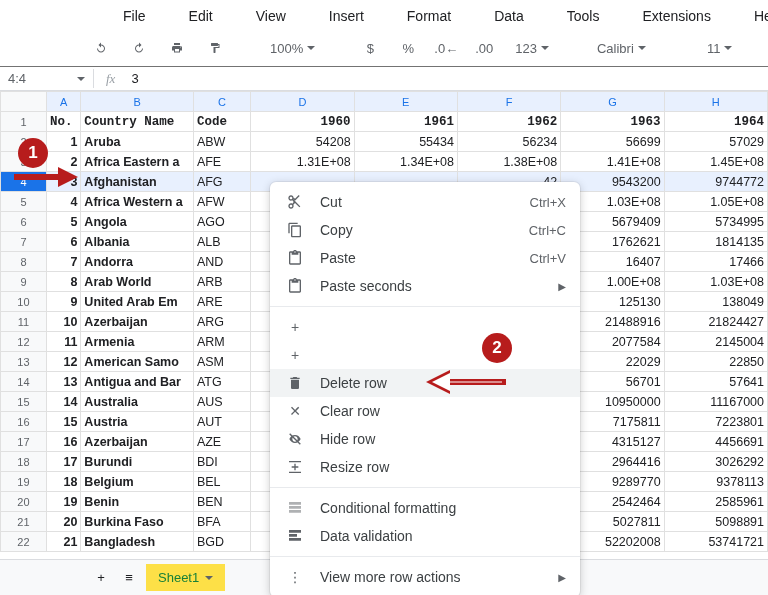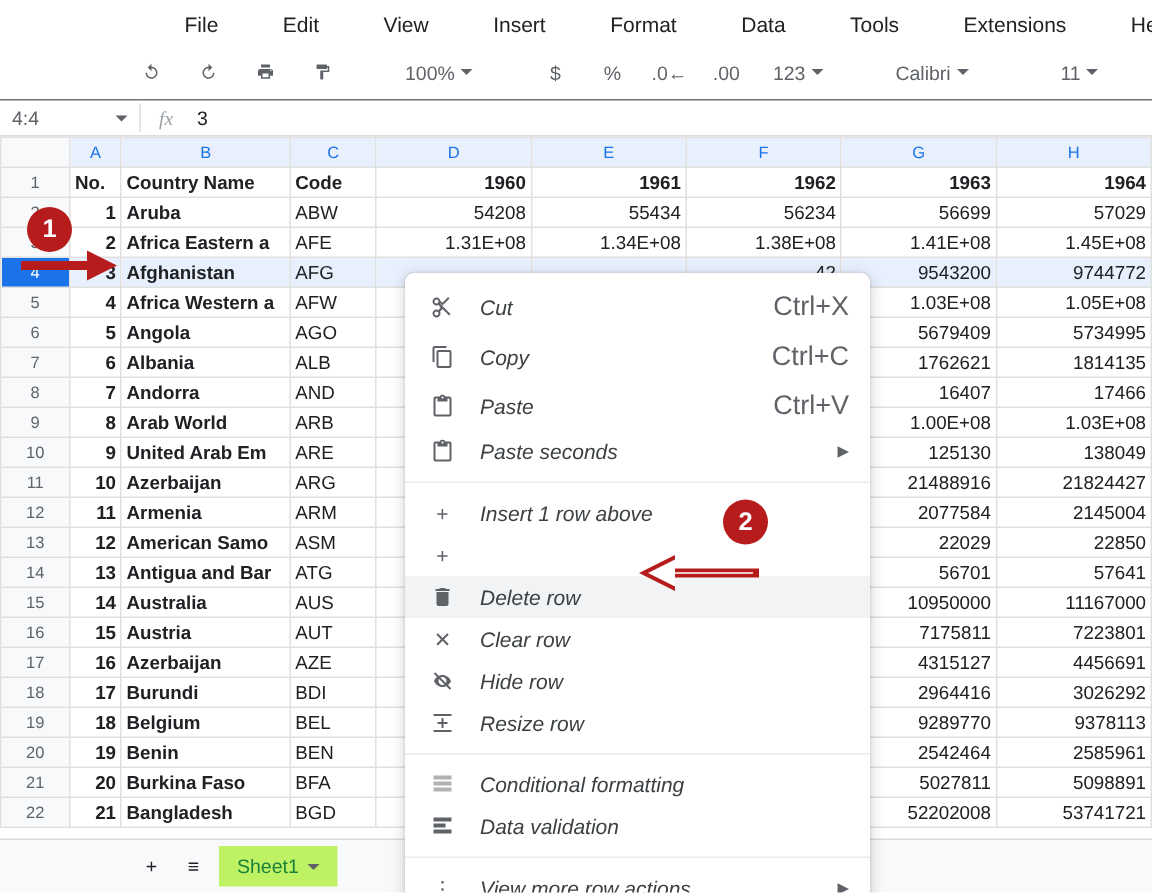--- a/index.html
+++ b/index.html
@@ -133,21 +133,21 @@
     width: 40px;
     text-align: center;
     color: #5f6368;
     font-size: 11px;
     background: #f8f9fa;
   }
   .col-A { width: 30px; }
   .col-B { width: 98px; }
   .col-C { width: 50px; }
   .col-D, .col-E, .col-F, .col-G, .col-H { width: 90px; }
-  .hdr-row td { font-weight: bold; }
+  .hdr-row td { font-weight: bold; font-family: Liberation Mono, monospace; }
   .num { text-align: right; }
   .bold { font-weight: bold; }
   tr.selected td { background: #e8f0fe; }
   tr.selected th.rowhdr { background: #1a73e8; color: #fff; }
   th.colhead.sel { background: #e8f0fe; color: #1a73e8; }
   .context-menu {
     position: absolute;
     top: 182px;
     left: 270px;
     width: 310px;
@@ -167,22 +167,22 @@
   }
   .cm-item:hover, .cm-item.hover { background: #f1f3f4; }
   .cm-icon {
     width: 22px;
     display: inline-flex;
     justify-content: center;
     margin-right: 14px;
     color: #5f6368;
   }
   .cm-icon svg { width: 16px; height: 16px; }
-  .cm-label { flex: 1; font-style: italic; }
-  .cm-shortcut { color: #5f6368; font-size: 18px; }
+  .cm-label { flex: 1; }
+  .cm-shortcut { color: #5f6368; font-size: 13px; }
   .cm-submenu {
     color: #5f6368;
     font-size: 10px;
   }
   .cm-sep {
     height: 1px;
     background: #e8eaed;
     margin: 6px 0;
   }
   .badge {
@@ -212,21 +212,21 @@
     gap: 6px;
     padding: 0 10px 0 90px;
     background: #f8f9fa;
     font-size: 13px;
   }
   .sheet-tab {
     display: inline-flex;
     align-items: center;
     gap: 6px;
     padding: 6px 12px;
-    background: #bef264;
+    background: #fde047;
     border-radius: 0;
     color: #188038;
     font-weight: 500;
   }
   .strike { text-decoration: line-through; }
   .italic { font-style: italic; }
   .underlined-A { border-bottom: 3px solid #000; display:inline-block; line-height:12px; padding:0 2px;}
   .paint-A { border-bottom: 3px solid #000; display:inline-block; line-height:12px; padding:0 2px; color:#5f6368;}
 </style>
 </head>
@@ -629,21 +629,20 @@
         <svg viewBox="0 0 24 24">
           <path fill="currentColor" d="M19 2h-4.2c-.4-1.2-1.5-2-2.8-2s-2.4.8-2.8 2H5c-1.1 0-2 .9-2 2v16c0 1.1.9 2 2 2h14c1.1 0 2-.9 2-2V4c0-1.1-.9-2-2-2zm-7 0c.6 0 1 .4 1 1s-.4 1-1 1-1-.4-1-1 .4-1 1-1zm7 18H5V4h2v3h10V4h2v16z"></path>
         </svg>
       </span>
     <span class="cm-label">Paste seconds</span>
     <span class="cm-submenu">▶</span>
   </div>
   <div class="cm-sep"></div>
   <div class="cm-item">
     <span class="cm-icon">+</span>
-    <span class="cm-label">Insert 1 row above</span>
   </div>
   <div class="cm-item">
     <span class="cm-icon">+</span>
   </div>
   <div class="cm-item hover">
     <span class="cm-icon">
         <svg viewBox="0 0 24 24">
           <path fill="currentColor" d="M6 19c0 1.1.9 2 2 2h8c1.1 0 2-.9 2-2V7H6v12zM19 4h-3.5l-1-1h-5l-1 1H5v2h14V4z"></path>
         </svg>
       </span>

